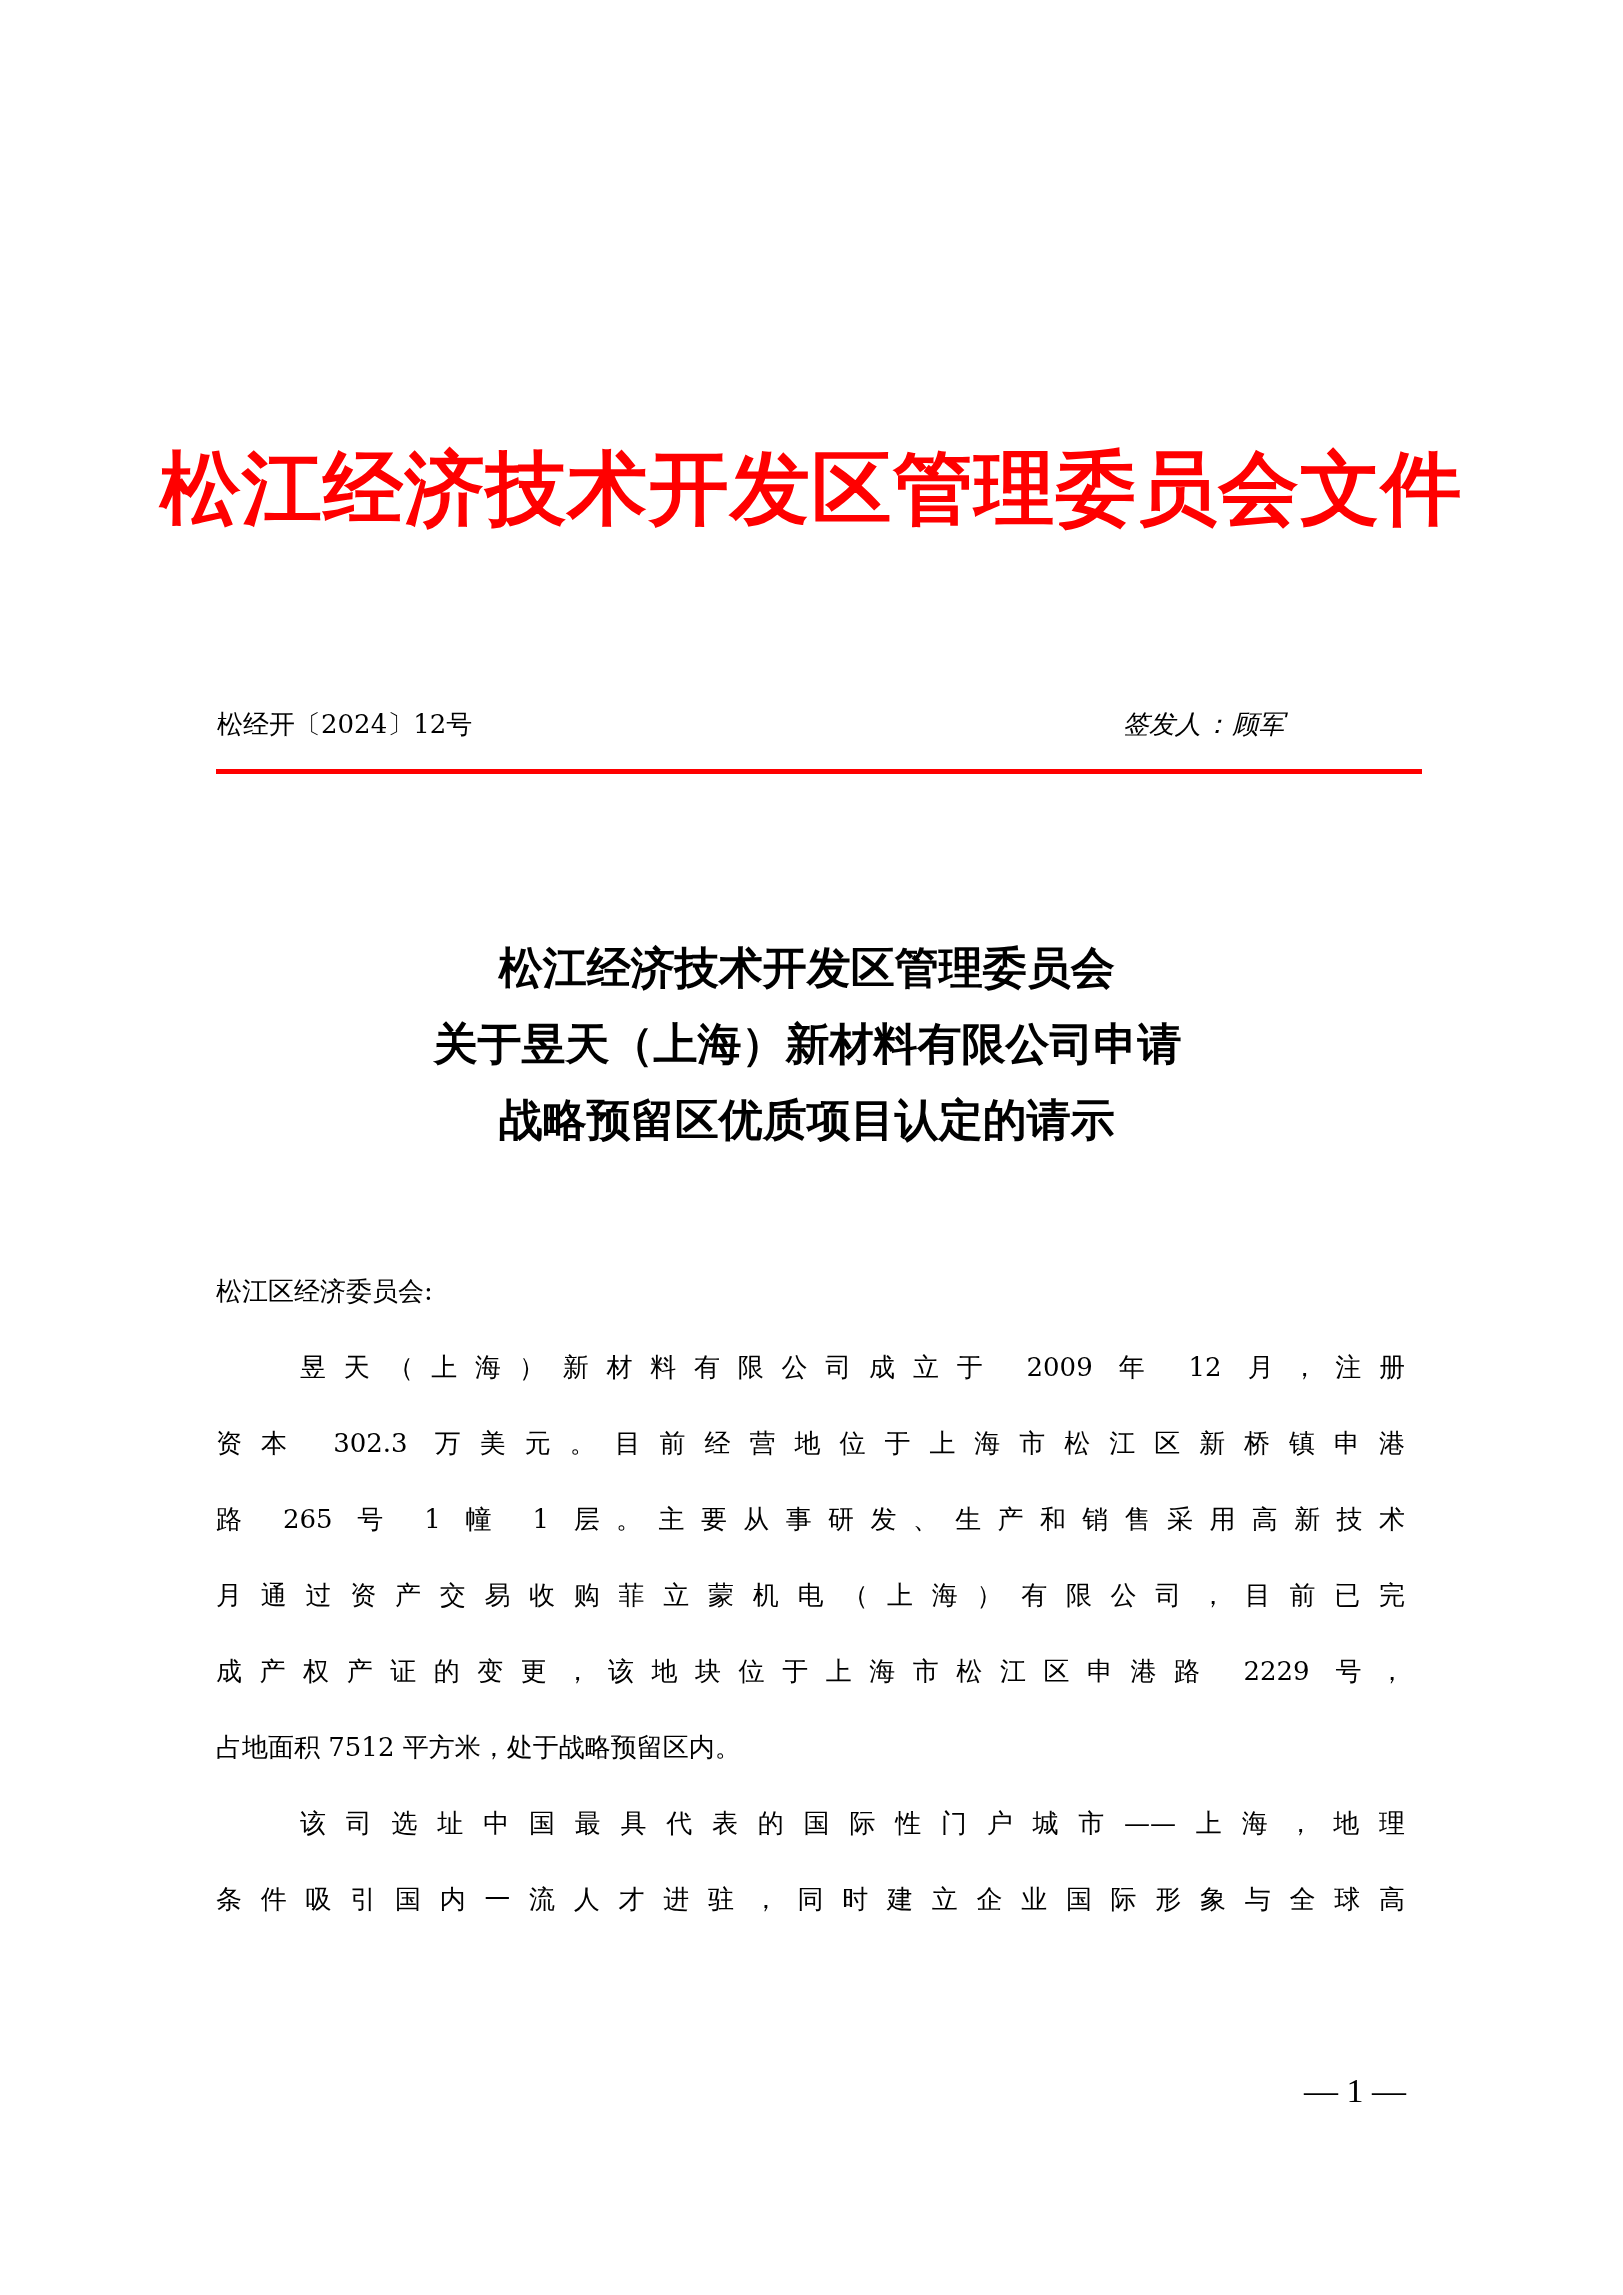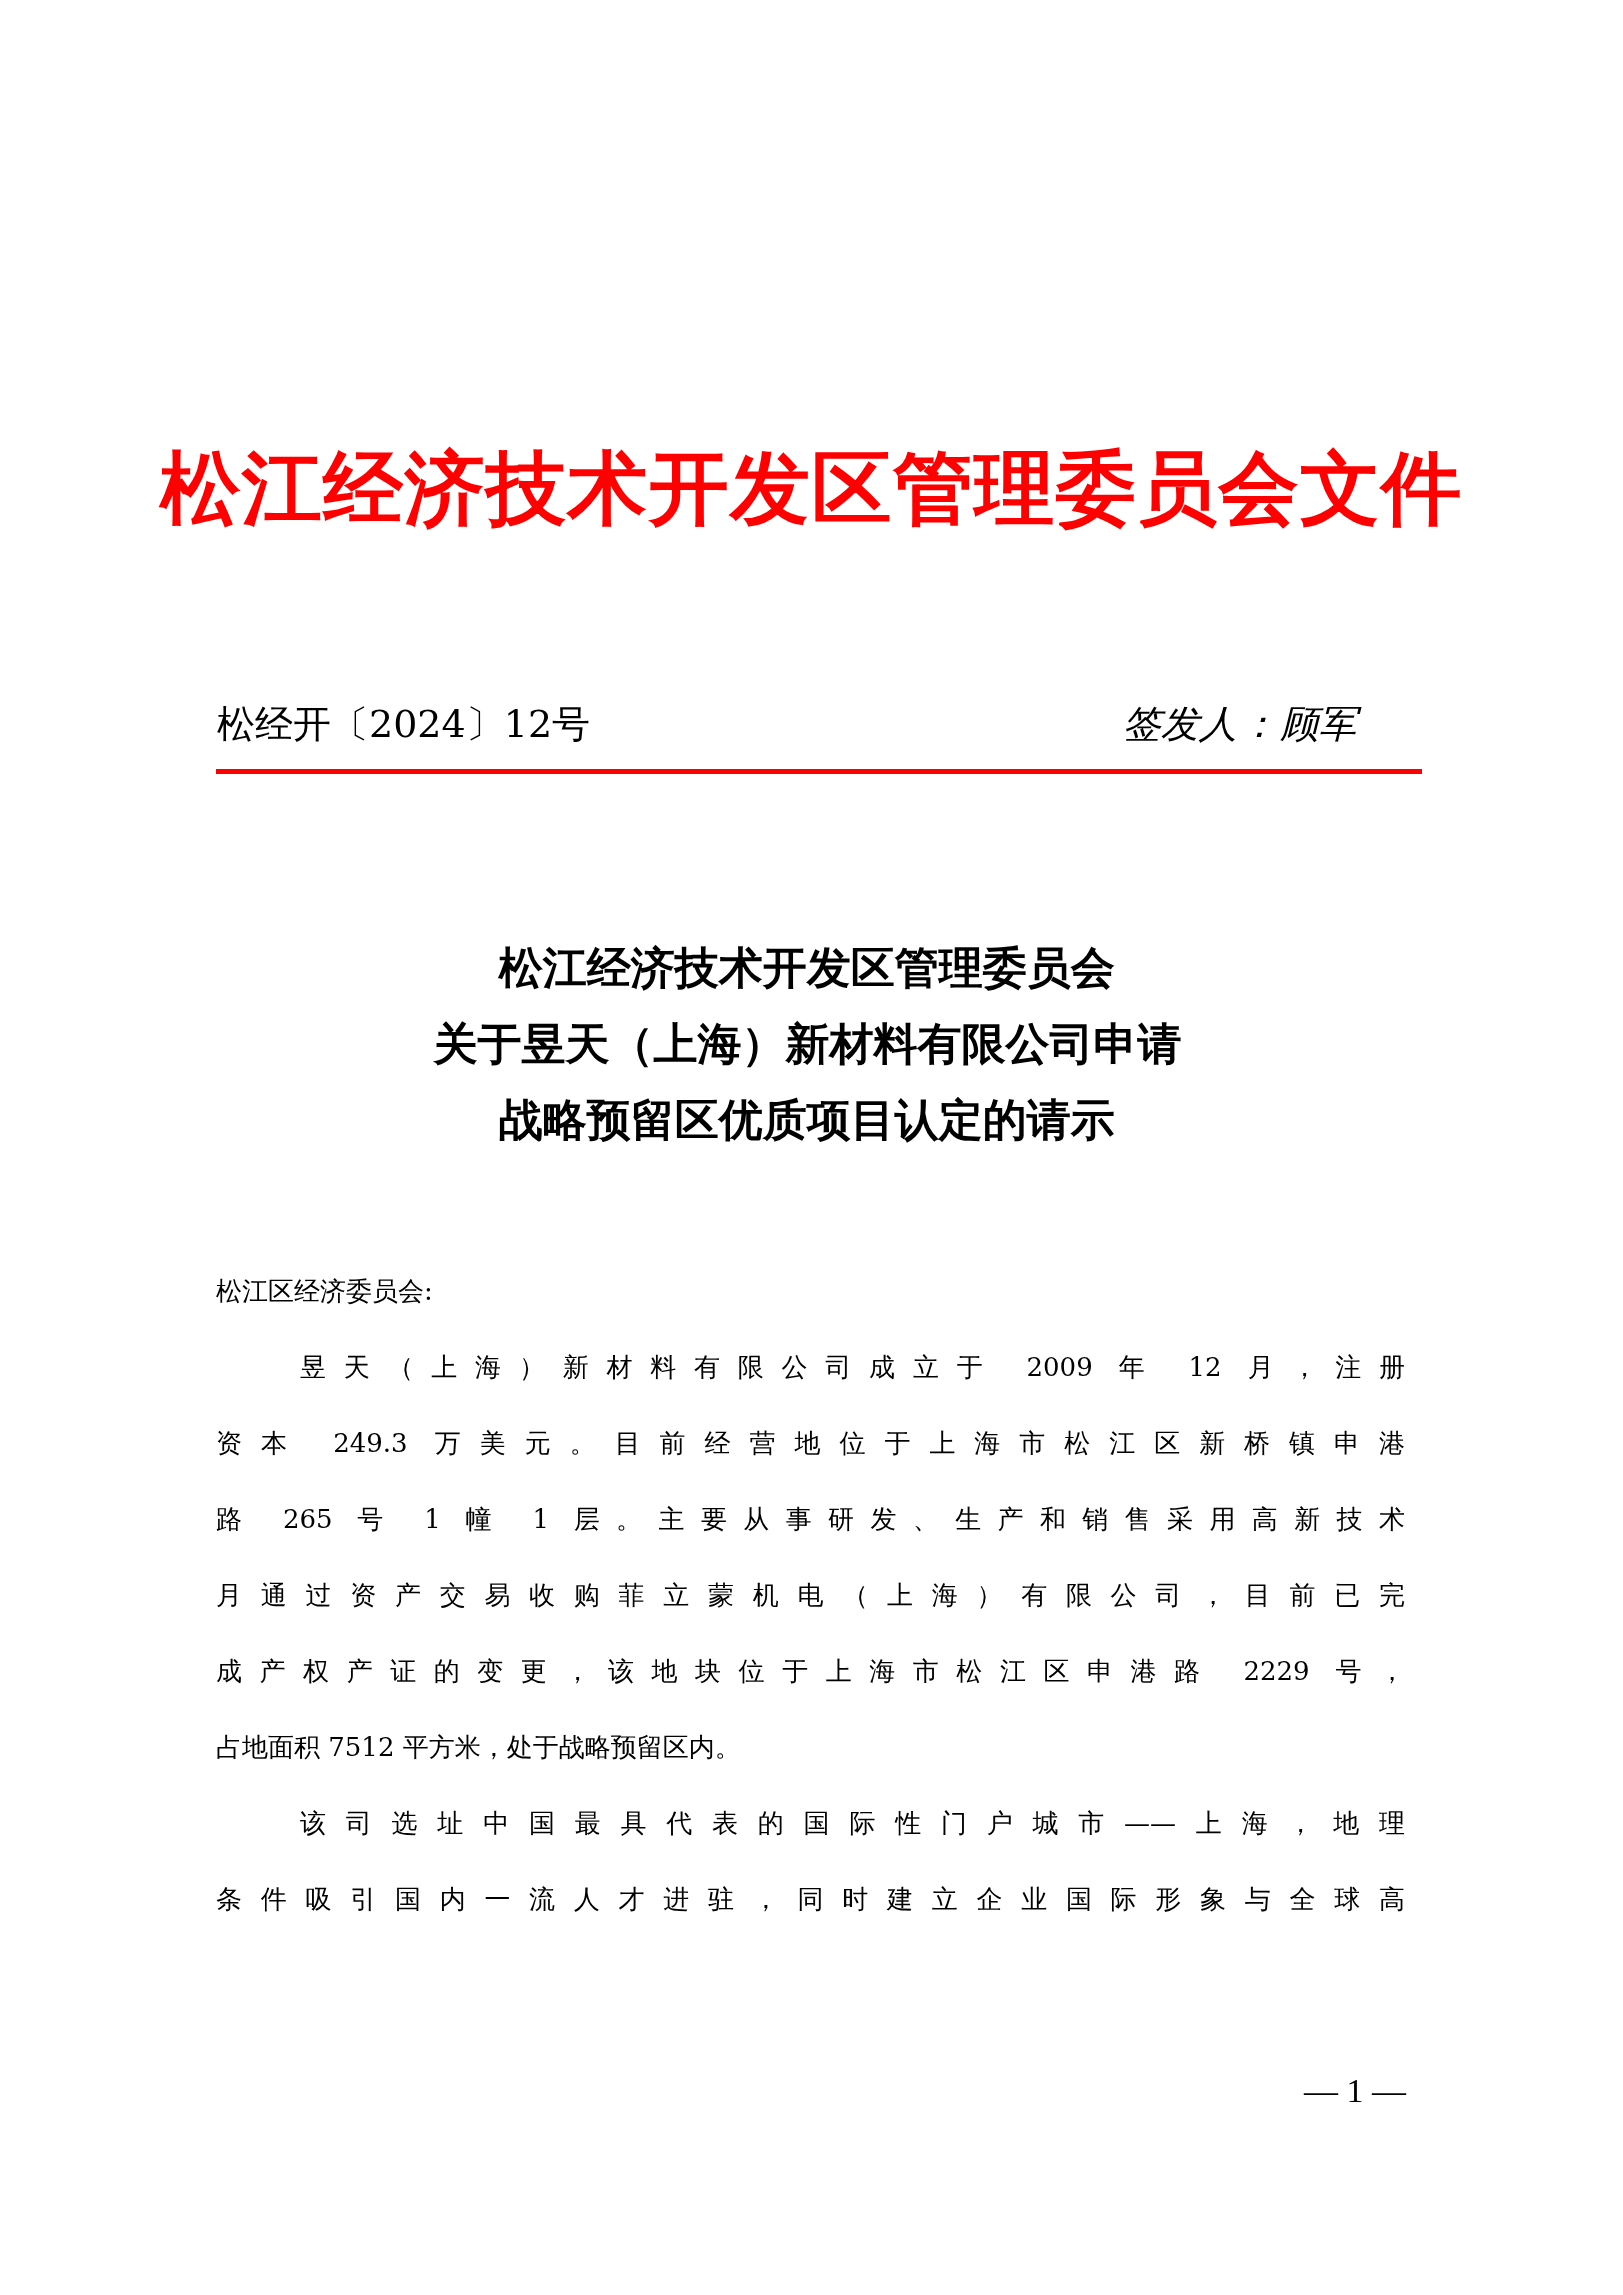--- a/index.html
+++ b/index.html
@@ -33,21 +33,21 @@
     font-size: 80px;
     line-height: 109px;
     color: #ff0000;
     letter-spacing: 1.4px;
     transform: scaleX(1.0);
   }
   .doc-meta {
     position: absolute;
     top: 685px;
     height: 54px;
-    font-size: 38px;
+    font-size: 26px;
     line-height: 54px;
     white-space: nowrap;
   }
   .doc-number { left: 217px; }
   .signer { left: 1123px; font-style: italic; }
   .signer .sep { margin: 0 2.7px; }
   .red-rule {
     position: absolute;
     left: 216px;
     top: 757px;
@@ -121,21 +121,21 @@
   <div class="title-block">
     <span class="title-line l1">松江经济技术开发区管理委员会</span>
     <span class="title-line l2">关于昱天（上海）新材料有限公司申请</span>
     <span class="title-line l3">战略预留区优质项目认定的请示</span>
   </div>
 
   <div class="body-text">
     <span class="body-line last">松江区经济委员会:</span>
 
     <span class="body-line indent">昱天（上海）新材料有限公司成立于 2009 年 12 月，注册</span>
-    <span class="body-line">资本 249.3 万美元。目前经营地位于上海市松江区新桥镇申港</span>
+    <span class="body-line">资本 302.3 万美元。目前经营地位于上海市松江区新桥镇申港</span>
     <span class="body-line">路 265 号 1 幢 1 层。主要从事研发、生产和销售采用高新技术</span>
     <span class="body-line">月通过资产交易收购菲立蒙机电（上海）有限公司，目前已完</span>
     <span class="body-line">成产权产证的变更，该地块位于上海市松江区申港路 2229 号，</span>
     <span class="body-line last">占地面积 7512 平方米，处于战略预留区内。</span>
 
     <span class="body-line indent">该司选址中国最具代表的国际性门户城市——上海，地理</span>
     <span class="body-line">条件吸引国内一流人才进驻，同时建立企业国际形象与全球高</span>
   </div>
 
   <div class="page-number">— 1 —</div>

